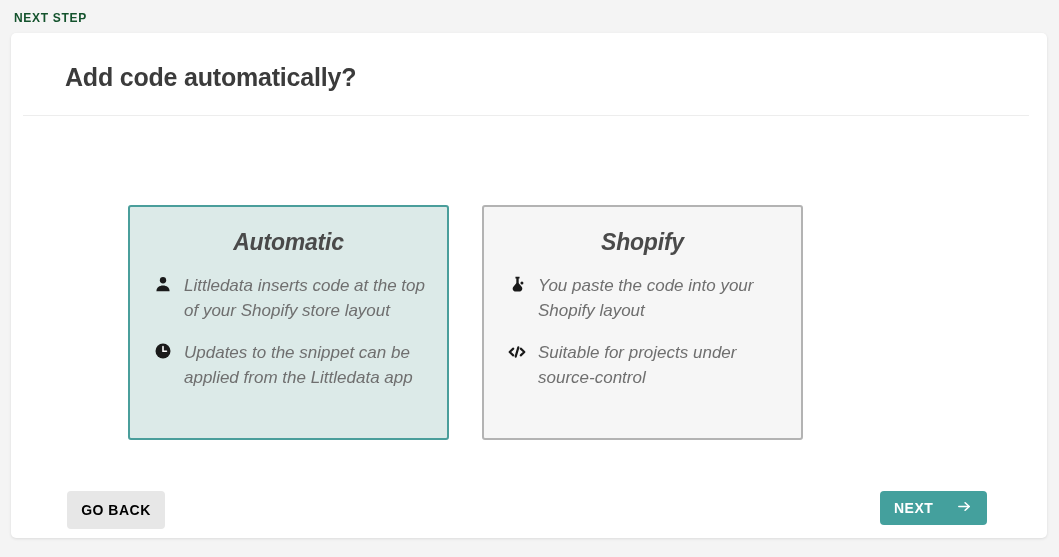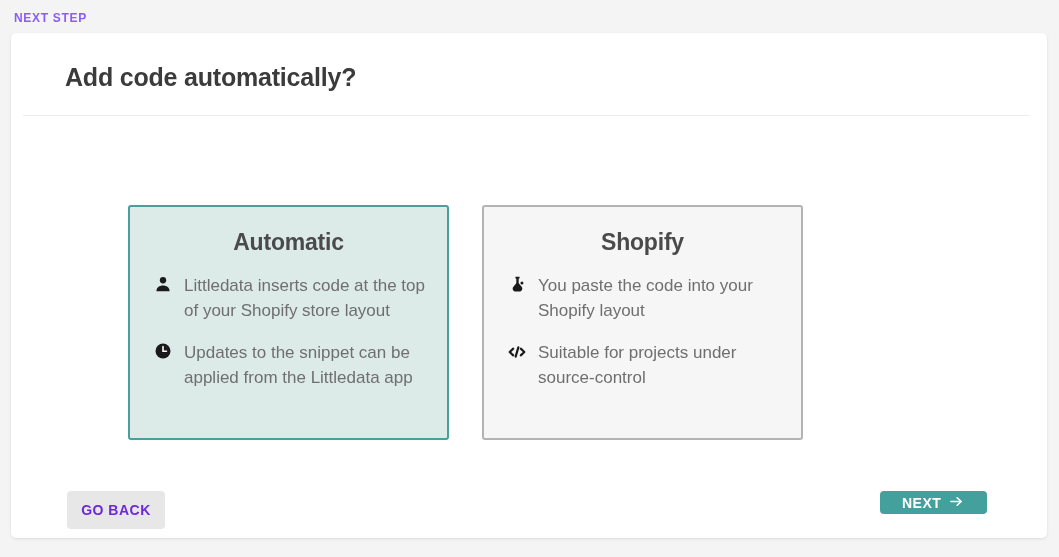--- a/index.html
+++ b/index.html
@@ -15,21 +15,21 @@
     overflow: hidden;
   }
 
   .step-label {
     position: absolute;
     left: 14px;
     top: 11px;
     font-size: 12px;
     font-weight: 700;
     letter-spacing: 0.7px;
-    color: #8b5cf6;
+    color: #14532d;
     text-transform: uppercase;
   }
 
   .panel {
     position: absolute;
     left: 11px;
     top: 33px;
     width: 1036px;
     height: 505px;
     background: #ffffff;
@@ -75,20 +75,21 @@
     display: flex;
     gap: 33px;
   }
 
   .card {
     width: 321px;
     height: 235px;
     box-sizing: border-box;
     border-radius: 3px;
     padding: 22px 22px 16px 22px;
+    font-style: italic;
   }
   .card--automatic {
     background: #dceae8;
     border: 2px solid #4a9e9b;
   }
   .card--manual {
     background: #f6f6f6;
     border: 2px solid #b3b3b3;
   }
 
@@ -140,34 +141,34 @@
     letter-spacing: 0.5px;
     border-radius: 4px;
   }
   .btn-back {
     position: absolute;
     left: 56px;
     top: 17px;
     width: 98px;
     height: 38px;
     background: #e7e7e7;
-    color: #6d28d9;
+    color: #000000;
   }
   .btn-next {
     position: absolute;
     left: 869px;
     top: 17px;
     width: 107px;
-    height: 23px;
+    height: 34px;
     background: #44a09d;
     color: #ffffff;
     display: flex;
     align-items: center;
     justify-content: space-between;
-    padding: 0 22px;
+    padding: 0 14px;
     box-sizing: border-box;
   }
   .btn-next .arrow { display: block; }
 </style>
 </head>
 <body>
 
 <div class="step-label">NEXT STEP</div>
 
 <div class="panel">

